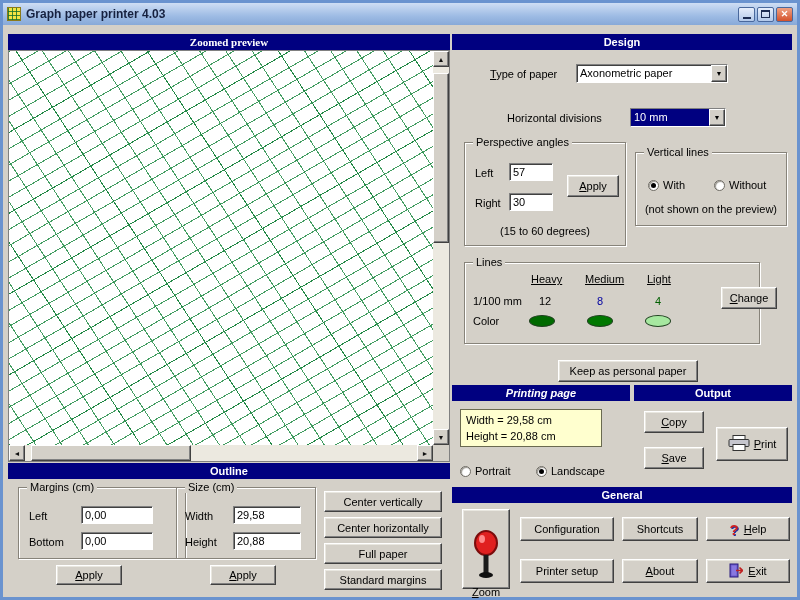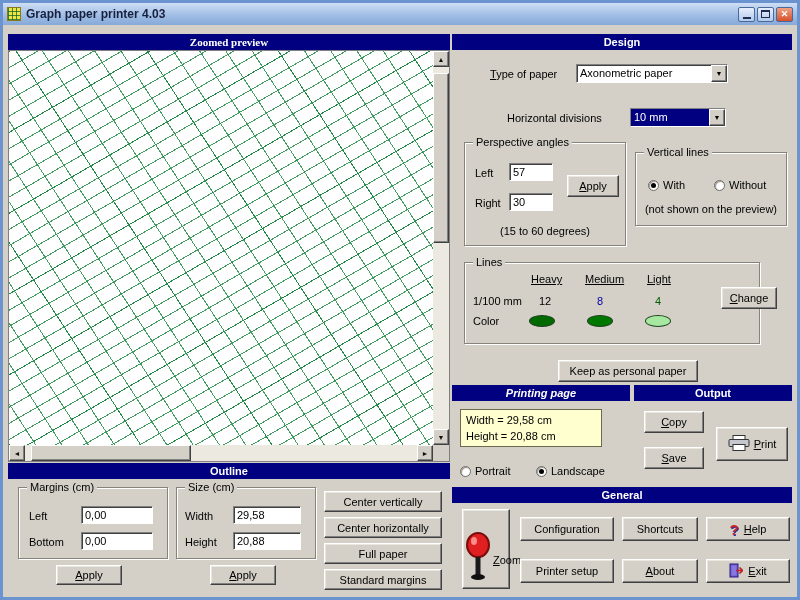--- a/index.html
+++ b/index.html
@@ -128,21 +128,21 @@
             <span>►</span>
           </div>
       </div>
       <div class="sb-corner"></div>
     </div>
 
     <div class="hdr" style="left:5px; top:438px; width:442px;">Outline</div>
 
     <div style="position:absolute; left:5px; top:454px; width:442px; height:118px;">
 
-      <div class="gb" style="left:10px; top:8px; width:150px; height:72px;">
+      <div class="gb" style="left:10px; top:8px; width:168px; height:72px;">
         <span class="lg">Margins (cm)</span>
         <span class="lbl" style="left:10px; top:22px;">Left</span>
         <input class="inp" style="left: 62px; top: 18px; width: 72px; height: 18px;" value="0,00">
         <span class="lbl" style="left:10px; top:48px;">Bottom</span>
         <input class="inp" style="left: 62px; top: 44px; width: 72px; height: 18px;" value="0,00">
       </div>
       <div class="btn" style="left:48px; top:86px; width:66px; height:20px;">
           <span class="u1">Apply</span>
         </div>
 
@@ -276,21 +276,21 @@
           </svg>
         </span>
         <span class="u1">Print</span>
       </div>
     </div>
 
     <div class="hdr" style="left:449px; top:462px; width:340px;">General</div>
 
     <div style="position:absolute; left:449px; top:478px; width:340px; height:94px;">
 
-      <div class="btn" style="left:10px; top:6px; width:48px; height:80px; justify-content:flex-start; padding-top:20px;">
+      <div class="btn" style="left:10px; top:6px; width:48px; height:80px; flex-direction:column; justify-content:flex-start; padding-top:20px;">
         <span>
           <svg width="30" height="52" viewBox="0 0 30 52">
             <ellipse cx="15" cy="13" rx="11" ry="12" fill="#e02020" stroke="#7a0c0c" stroke-width="2"></ellipse>
             <ellipse cx="11" cy="9" rx="3" ry="4" fill="#ff8a8a"></ellipse>
             <rect x="12.5" y="25" width="5" height="18" fill="#1a1a1a"></rect>
             <ellipse cx="15" cy="45" rx="7" ry="3" fill="#101010"></ellipse>
           </svg>
         </span>
         <span class="u1" style="margin-top:2px;">Zoom</span>
       </div>

